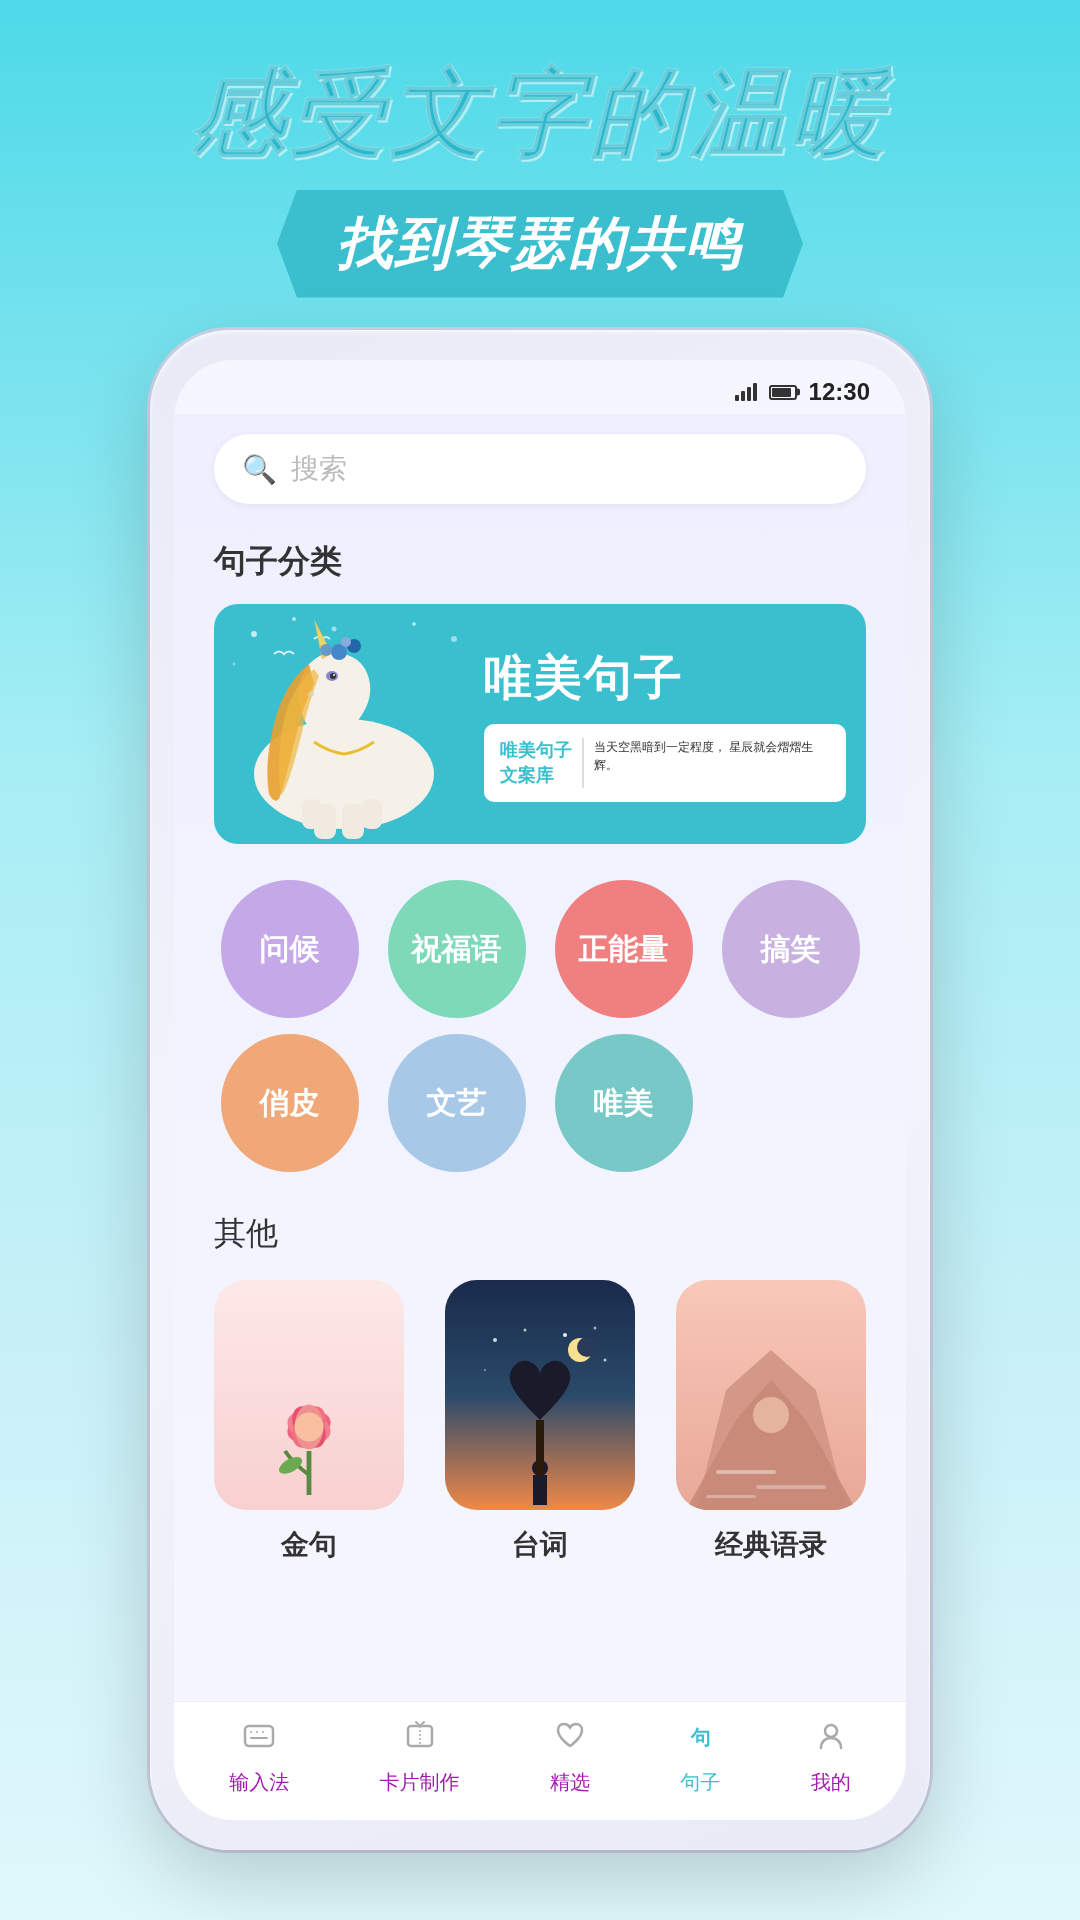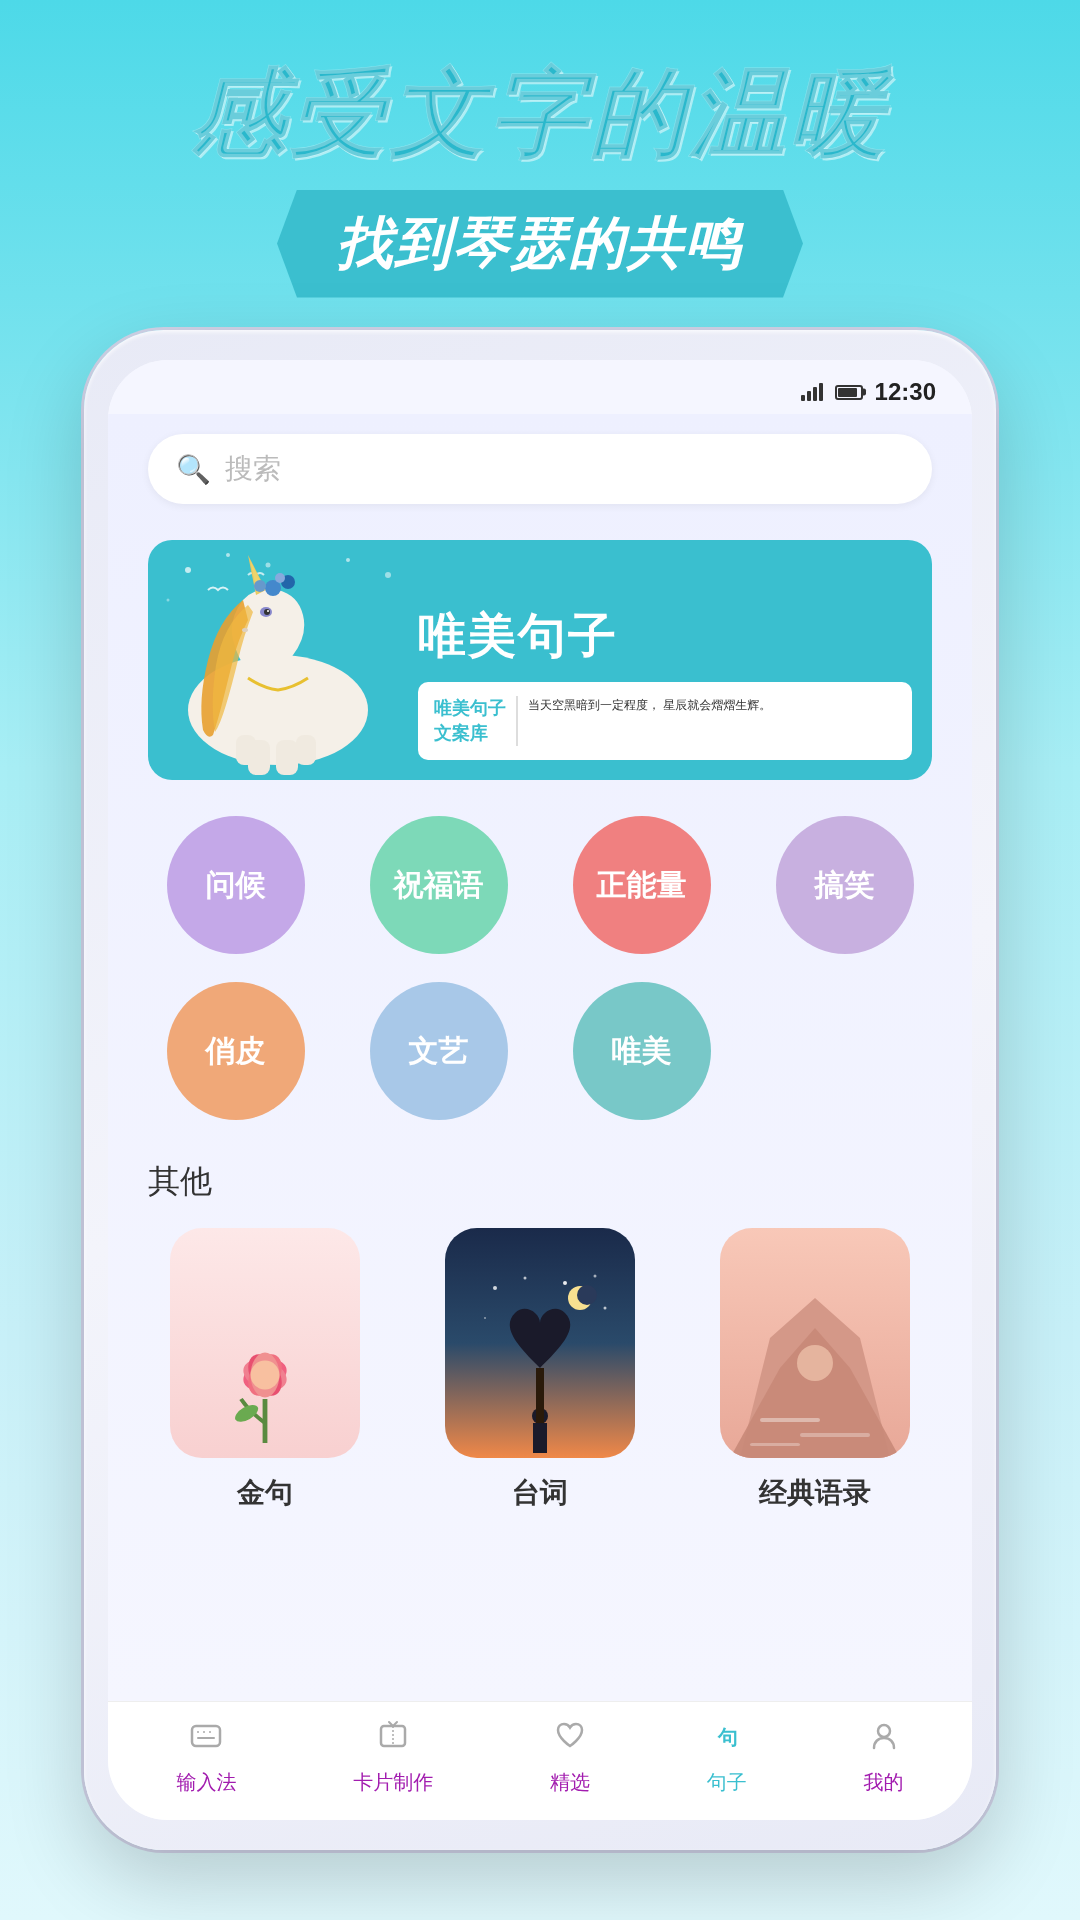--- a/index.html
+++ b/index.html
@@ -39,21 +39,21 @@
       clip-path: polygon(20px 0%, calc(100% - 20px) 0%, 100% 50%, calc(100% - 20px) 100%, 20px 100%, 0% 50%);
       letter-spacing: 2px;
     }
 
     
     .phone-wrapper {
       position: absolute;
       top: 330px;
       left: 50%;
       transform: translateX(-50%);
-      width: 912px;
+      width: 780px;
       height: 1520px;
     }
     .phone-outer {
       width: 100%;
       height: 100%;
       background: linear-gradient(160deg, #e8eaf6 0%, #f3f4fb 50%, #e8eaf6 100%);
       border-radius: 80px;
       box-shadow:
         0 30px 80px rgba(0,0,0,0.18),
         inset 0 2px 4px rgba(255,255,255,0.8),
@@ -168,21 +168,21 @@
       margin-bottom: 20px;
     }
 
     
     .banner-card {
       background: #3abfcf;
       border-radius: 24px;
       overflow: hidden;
       height: 240px;
       display: flex;
-      align-items: flex-end;
+      align-items: center;
       margin-bottom: 36px;
       position: relative;
     }
     .banner-unicorn {
       width: 260px;
       height: 240px;
       flex-shrink: 0;
       position: relative;
       overflow: hidden;
     }
@@ -224,21 +224,21 @@
     .banner-quote-text {
       font-size: 12px;
       color: #333;
       line-height: 1.5;
     }
 
     
     .category-grid {
       display: grid;
       grid-template-columns: repeat(4, 1fr);
-      gap: 28px;
+      gap: 16px;
       margin-bottom: 40px;
     }
     .category-circle {
       display: flex;
       flex-direction: column;
       align-items: center;
       gap: 0;
     }
     .circle-btn {
       width: 138px;
@@ -355,20 +355,21 @@
         <div class="status-time">12:30</div>
       </div>
 
       <div class="screen-content">
 
         <div class="search-bar">
           <div class="search-icon-wrap">🔍</div>
           <div class="search-placeholder">搜索</div>
         </div>
 
+        <div class="section-title">句子分类</div>
 
         <div class="banner-card">
           <div class="banner-unicorn">
             
             <svg viewBox="0 0 260 240" class="unicorn-svg" xmlns="http://www.w3.org/2000/svg">
 
               <circle cx="40" cy="30" r="3" fill="white" opacity="0.7"></circle>
               <circle cx="80" cy="15" r="2" fill="white" opacity="0.6"></circle>
               <circle cx="120" cy="25" r="2.5" fill="white" opacity="0.5"></circle>
               <circle cx="200" cy="20" r="2" fill="white" opacity="0.6"></circle>

